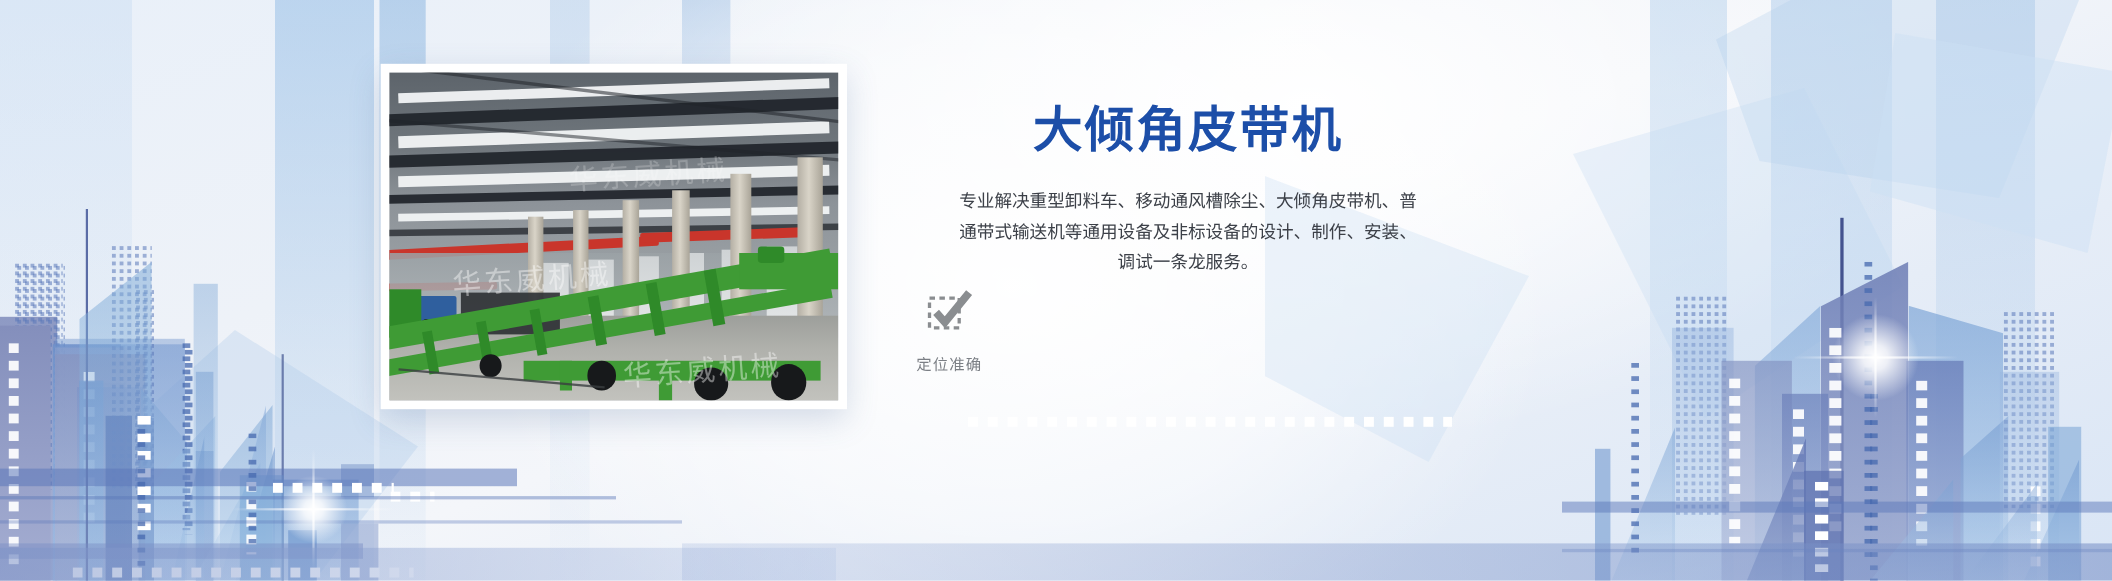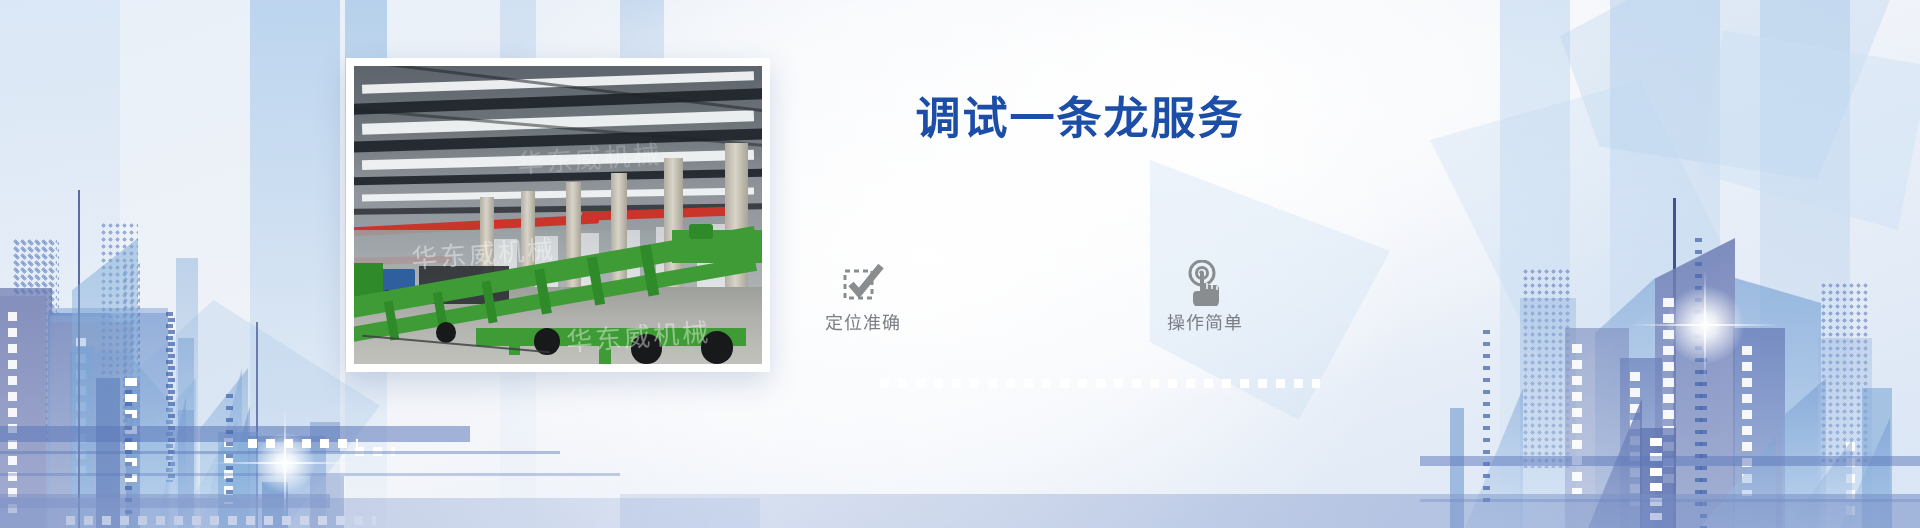--- a/index.html
+++ b/index.html
@@ -115,21 +115,21 @@
   .features{
     position:absolute;left:824px;top:258px;width:420px;
     display:flex;justify-content:space-between;align-items:flex-start;
   }
   .feature{width:78px;text-align:center;}
   .feature .ico{
     height:50px;display:flex;align-items:center;justify-content:center;
     color:#8a8d90;
   }
   .feature .lab{
-    font-size:18px;color:#7b7f85;letter-spacing:1px;
+    margin-top:12px;font-size:14px;color:#7b7f85;letter-spacing:1px;
     font-family:"DejaVu Sans","Liberation Sans",sans-serif;white-space:nowrap;
   }
 </style>
 </head>
 <body>
 
 <div class="banner">
 
   <div class="bg-layer">
 
@@ -336,45 +336,35 @@
 
       <div style="position:absolute;left:2%;top:93%;width:46%;height:2px;background:#3a3d40;transform:rotate(5deg);opacity:.8;"></div>
 
       <div class="wm" style="left:14%;top:56%;">华东威机械</div>
       <div class="wm" style="left:52%;top:84%;">华东威机械</div>
       <div class="wm" style="left:40%;top:24%;opacity:.5;">华东威机械</div>
     </div>
   </div>
 
   <div class="content">
-    <h1 class="headline">调试一条龙服务</h1>
+    <h1 class="headline">大倾角皮带机</h1>
+    <p class="desc">专业解决重型卸料车、移动通风槽除尘、大倾角皮带机、普通带式输送机等通用设备及非标设备的设计、制作、安装、调试一条龙服务。</p>
   </div>
 
   <div class="features">
 
     <div class="feature">
       <div class="ico">
         <svg width="42" height="42" viewBox="0 0 42 42" aria-hidden="true">
           <rect x="3" y="9" width="27" height="27" fill="none" stroke="#8a8d90" stroke-width="3" stroke-dasharray="5 4"></rect>
           <path d="M9 22 L17 31 L39 4" fill="none" stroke="#8a8d90" stroke-width="7" stroke-linecap="butt" stroke-linejoin="miter"></path>
         </svg>
       </div>
       <div class="lab">定位准确</div>
     </div>
 
 
 
 
-    <div class="feature">
-      <div class="ico">
-        <svg width="42" height="46" viewBox="0 0 42 46" aria-hidden="true">
-          <circle cx="18" cy="13" r="12" fill="none" stroke="#8a8d90" stroke-width="3"></circle>
-          <circle cx="18" cy="13" r="5.5" fill="none" stroke="#8a8d90" stroke-width="3"></circle>
-          <path d="M16 13 v18 h-3 a4 4 0 0 0 -4 4 v6 a7 7 0 0 0 7 7 h12 a7 7 0 0 0 7 -7 v-12 a4 4 0 0 0 -4 -4 h-11 v-12 a2.5 2.5 0 0 0 -5 0 z" fill="#8a8d90"></path>
-          <path d="M23 29 v-6 M28 29 v-5 M33 30 v-4" stroke="#f0f3f8" stroke-width="1.6"></path>
-        </svg>
-      </div>
-      <div class="lab">操作简单</div>
-    </div>
 
   </div>
 
 </div>
 
 </body></html>

